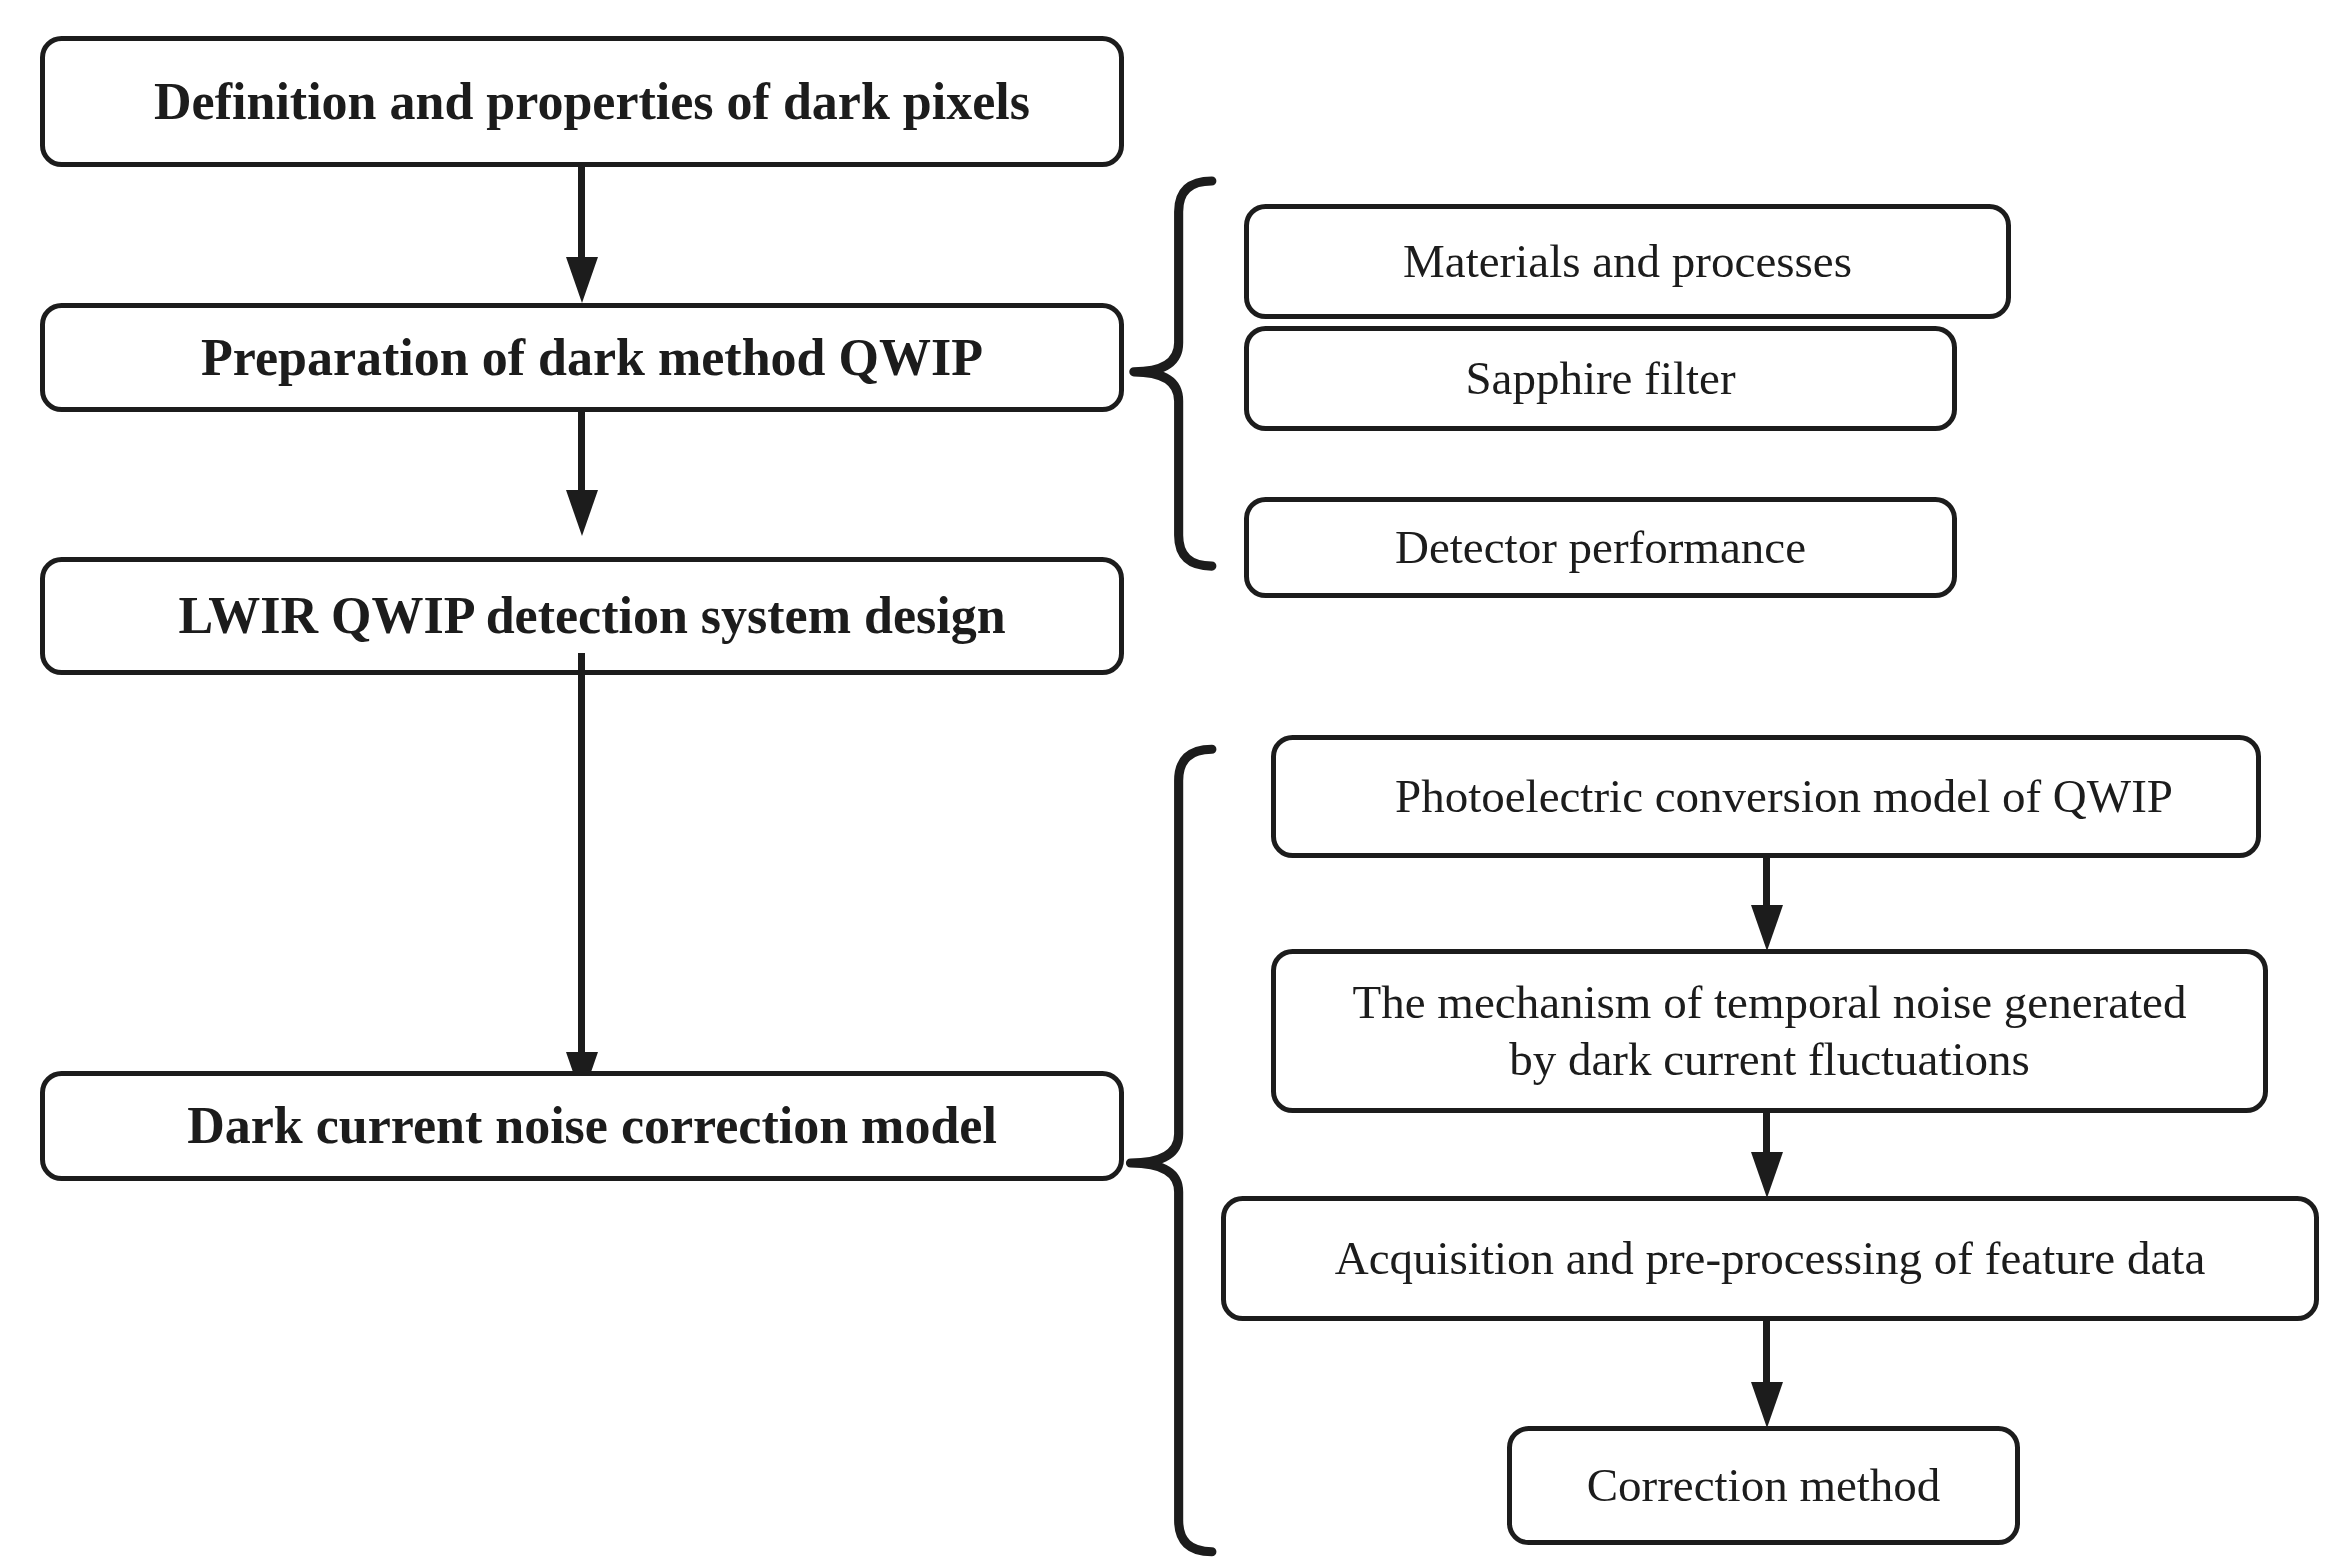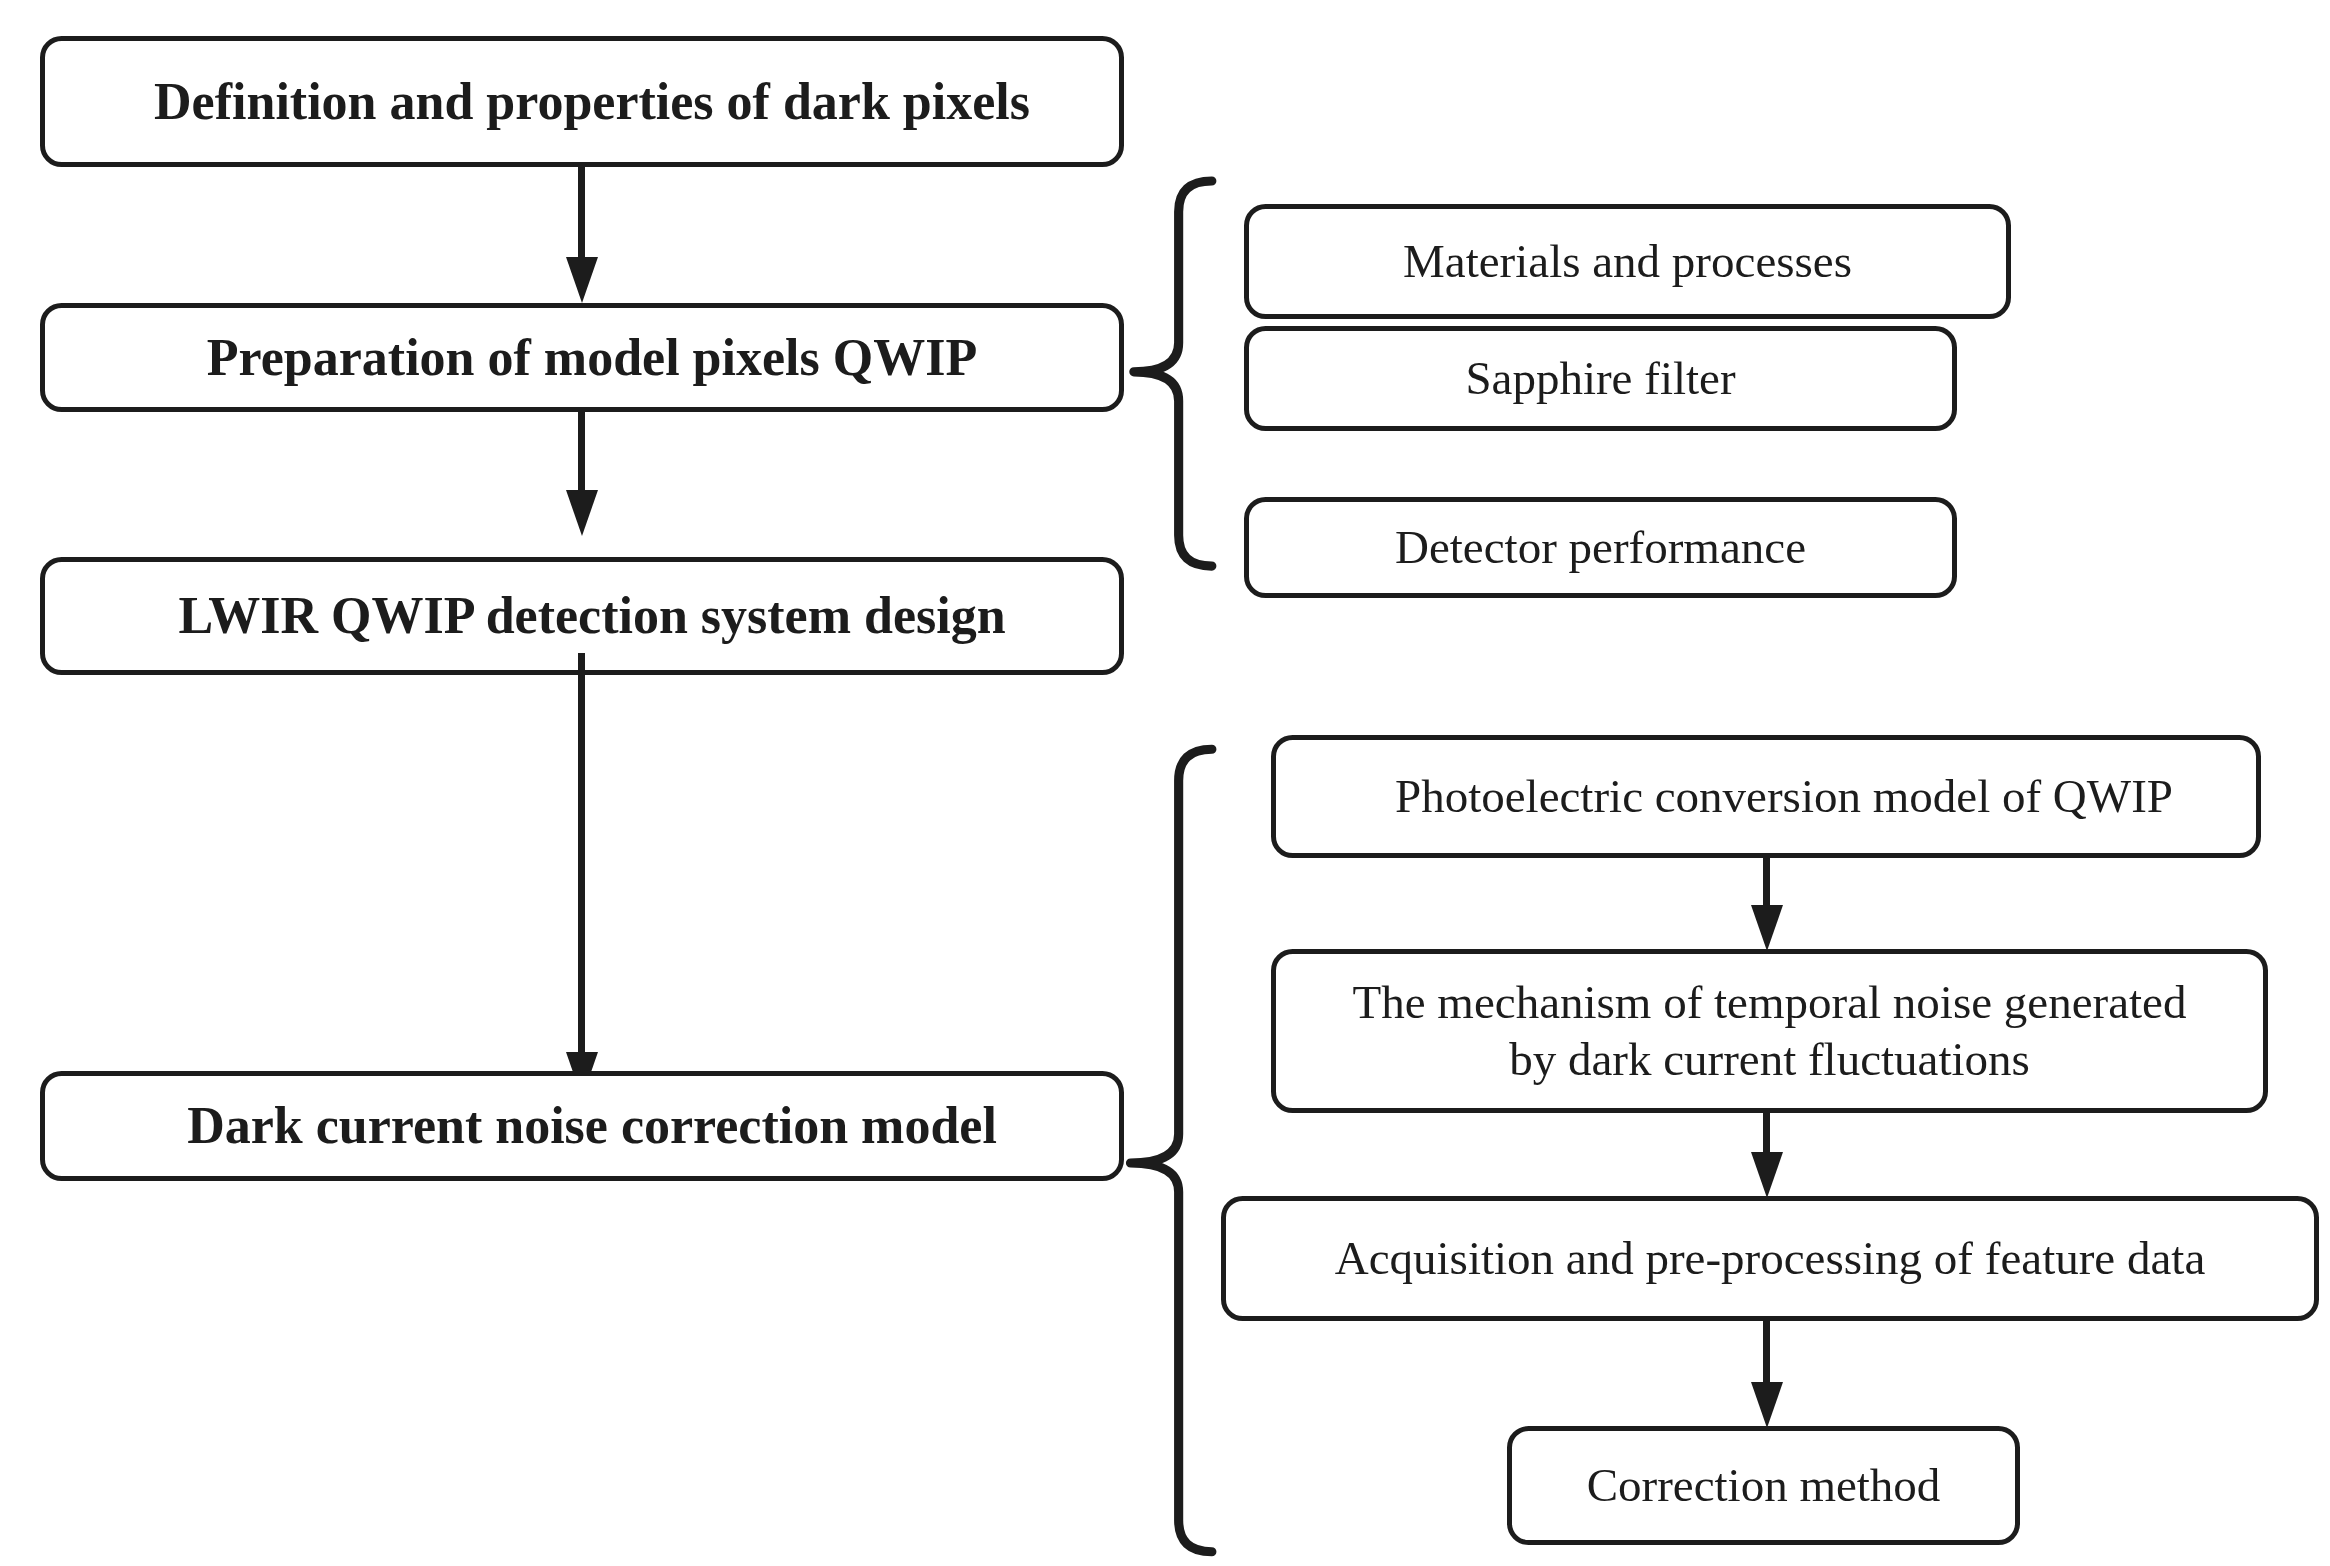--- a/index.html
+++ b/index.html
@@ -84,21 +84,21 @@
 
 <div class="canvas">
 
   <div class="box main" style="top:36px;height:131px;">Definition and properties of dark pixels</div>
 
   <div class="arrow" style="left:565px;top:166px;height:137px;">
     <div class="shaft"></div>
     <div class="head"></div>
   </div>
 
-  <div class="box main" style="top:303px;height:109px;">Preparation of model pixels QWIP</div>
+  <div class="box main" style="top:303px;height:109px;">Preparation of dark method QWIP</div>
 
   <div class="arrow" style="left:565px;top:411px;height:125px;">
     <div class="shaft"></div>
     <div class="head"></div>
   </div>
 
   <div class="box main" style="top:557px;height:118px;">LWIR QWIP detection system design</div>
 
   <div class="arrow" style="left:565px;top:653px;height:445px;">
     <div class="shaft"></div>

